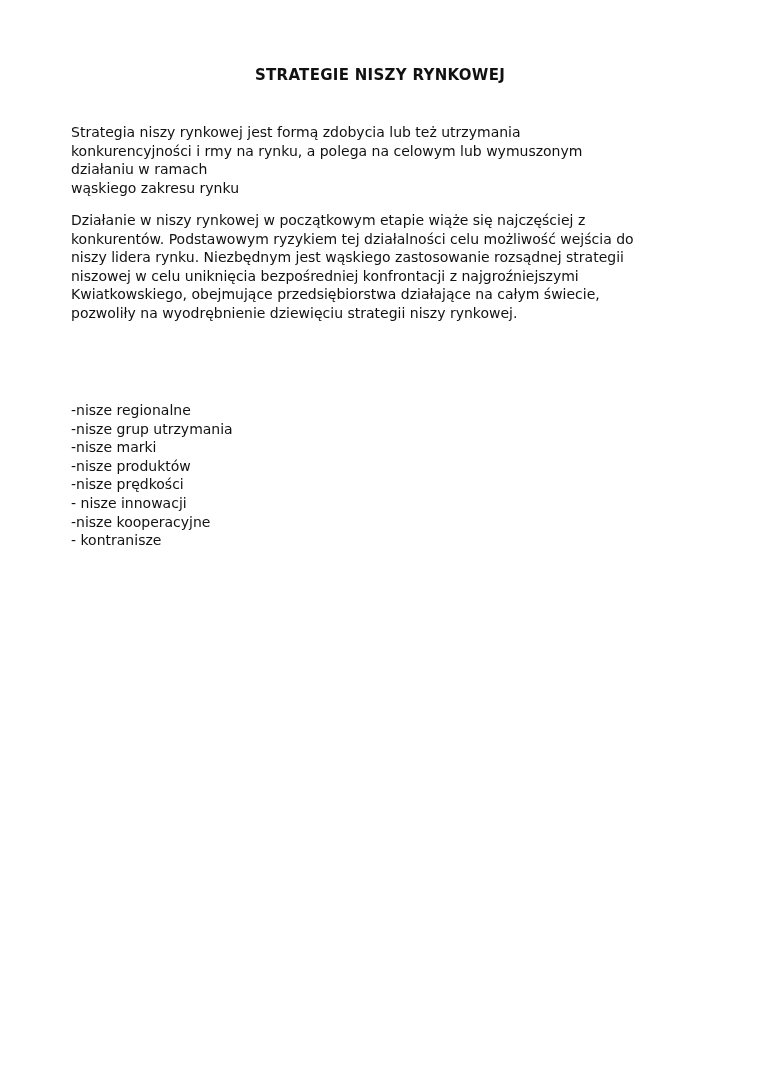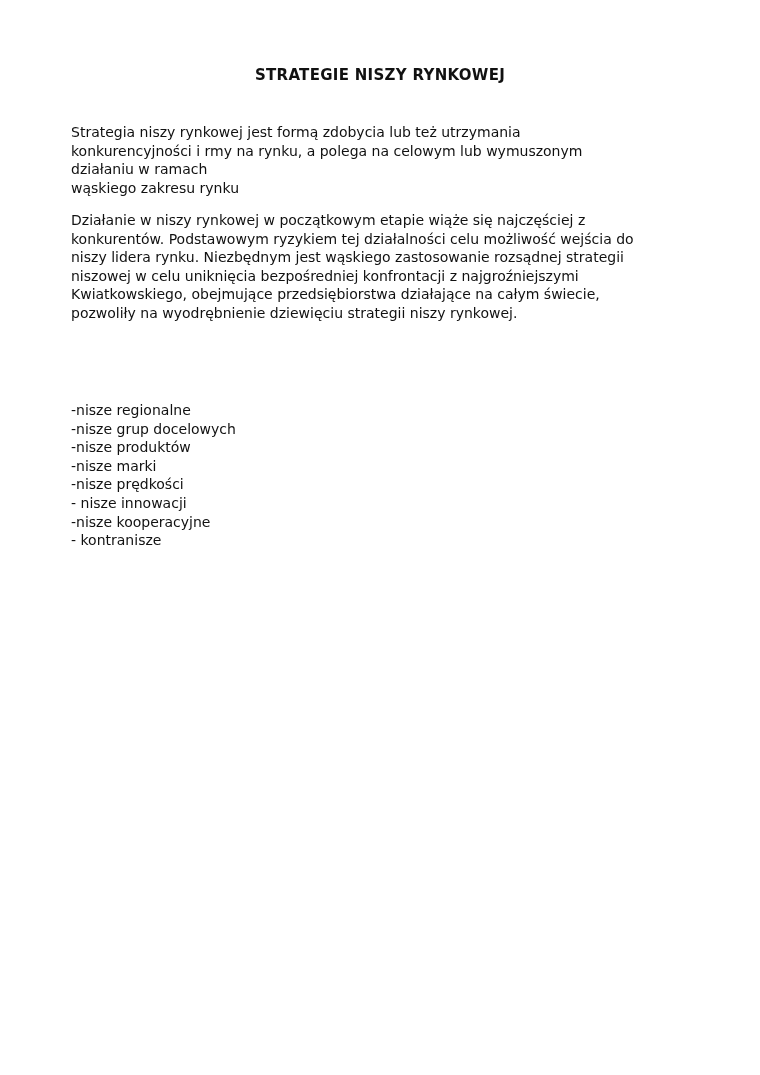--- a/index.html
+++ b/index.html
@@ -76,22 +76,22 @@
     <div class="line">Działanie w niszy rynkowej w początkowym etapie wiąże się najczęściej z</div>
     <div class="line">konkurentów. Podstawowym ryzykiem tej działalności celu możliwość wejścia do</div>
     <div class="line">niszy lidera rynku. Niezbędnym jest wąskiego zastosowanie rozsądnej strategii</div>
     <div class="line">niszowej w celu uniknięcia bezpośredniej konfrontacji z najgroźniejszymi</div>
     <div class="line">Kwiatkowskiego, obejmujące przedsiębiorstwa działające na całym świecie,</div>
     <div class="line">pozwoliły na wyodrębnienie dziewięciu strategii niszy rynkowej.</div>
   </div>
 
   <div class="niche-list">
     <div class="line">-nisze regionalne</div>
-    <div class="line">-nisze grup docelowych</div>
+    <div class="line">-nisze grup utrzymania</div>
+    <div class="line">-nisze marki</div>
     <div class="line">-nisze produktów</div>
-    <div class="line">-nisze marki</div>
     <div class="line">-nisze prędkości</div>
     <div class="line">- nisze innowacji</div>
     <div class="line">-nisze kooperacyjne</div>
     <div class="line">- kontranisze</div>
   </div>
 
 </div>
 
 </body></html>

